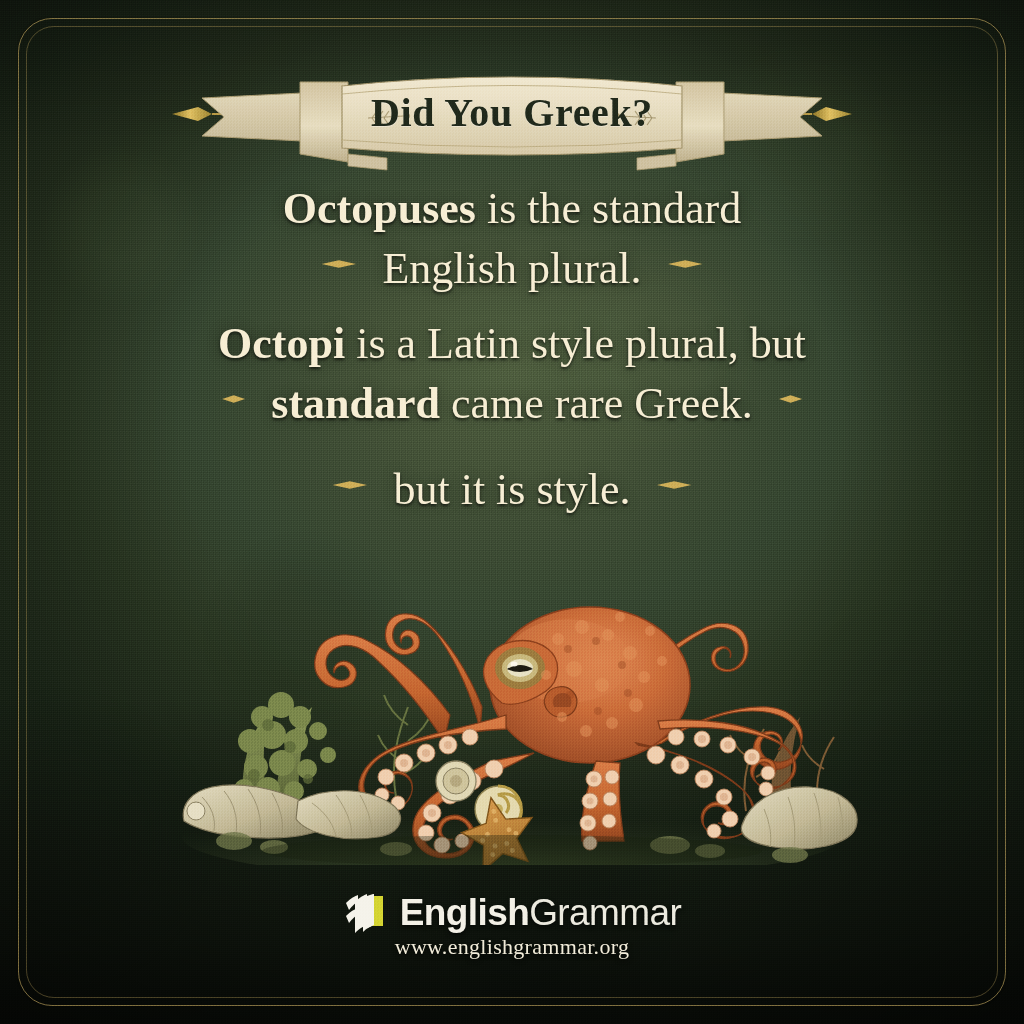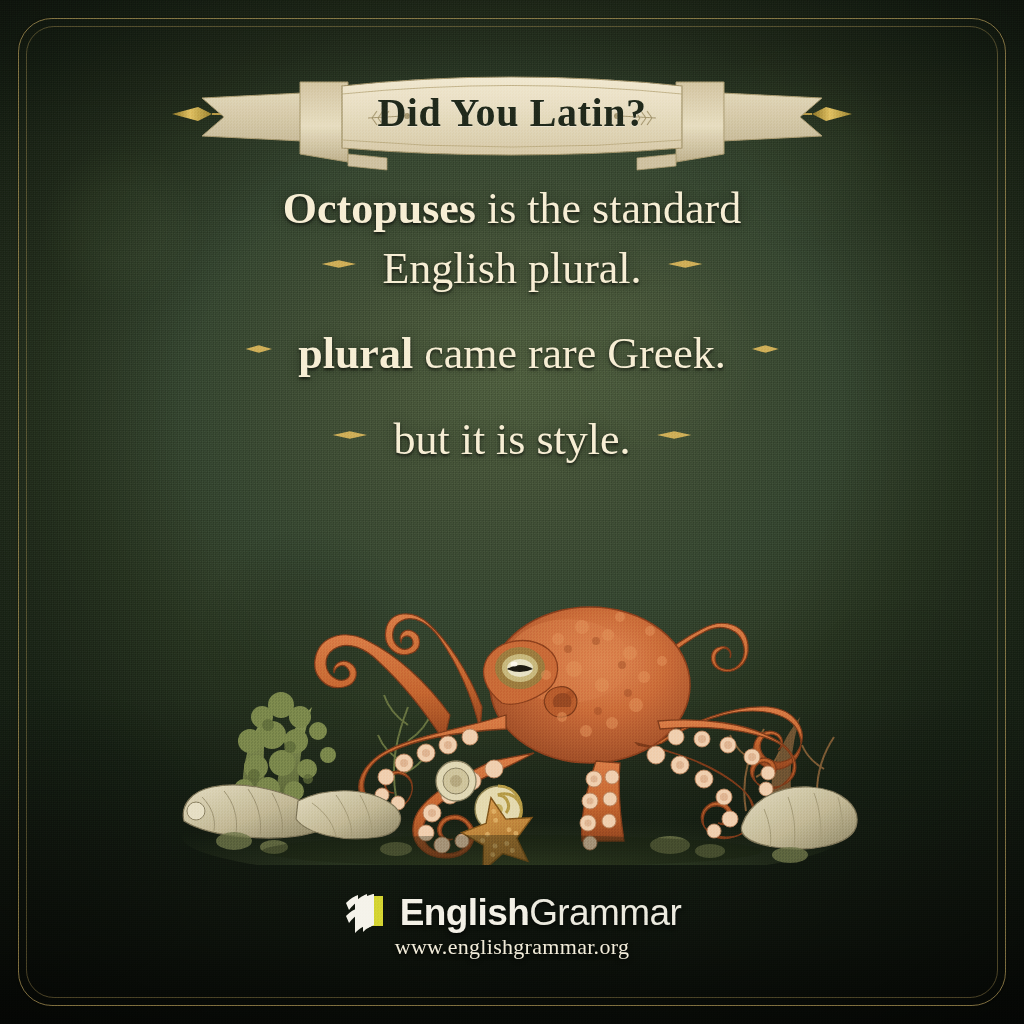--- a/index.html
+++ b/index.html
@@ -231,21 +231,21 @@
         <path d="M196 56 L232 54"></path>
         <path d="M200 56 L205 49"></path>
           <path d="M206 56 L211 49"></path>
           <path d="M212 56 L217 49"></path>
         <path d="M200 56 L205 63"></path>
           <path d="M206 56 L211 63"></path>
           <path d="M212 56 L217 63"></path>
         <circle cx="235" cy="54" r="3" fill="#9b8c63" stroke="none"></circle>
       </g>
     </svg>
-    <div class="banner-title">Did You Latin?</div>
+    <div class="banner-title">Did You Greek?</div>
   </div>
 
   <div class="facts" id="facts">
       <div class="fact">
         <div class="fact-line"><span class="fact-text"><span class="kw">Octopuses</span><span> is the standard</span></span></div>
         <div class="fact-line with-rules">
           <span class="rule">
             <svg viewBox="0 0 106 14" preserveAspectRatio="none">
               <defs>
                 <linearGradient id="rg" x1="0" y1="0" x2="1" y2="0">
@@ -266,34 +266,35 @@
                   <stop offset="100%" stop-color="#d9bc68" stop-opacity="0.15"></stop>
                 </linearGradient>
               </defs>
               <path d="M106 7 L14 7" stroke="url(#rg)" stroke-width="1.6"></path>
               <path d="M14 7 L7 3.2 L0 7 L7 10.8 Z" fill="#cfae57"></path>
             </svg>
           </span>
         </div>
       </div>
       <div class="fact">
+        <div class="fact-line"><span class="fact-text"><span class="kw">Octopi</span><span> is a Latin style plural, but</span></span></div>
         <div class="fact-line with-rules">
           <span class="rule">
             <svg viewBox="0 0 106 14" preserveAspectRatio="none">
               <defs>
                 <linearGradient id="rg" x1="0" y1="0" x2="1" y2="0">
                   <stop offset="0%" stop-color="#8a7634" stop-opacity="0.15"></stop>
                   <stop offset="100%" stop-color="#d9bc68" stop-opacity="1"></stop>
                 </linearGradient>
               </defs>
               <path d="M0 7 L92 7" stroke="url(#rg)" stroke-width="1.6"></path>
               <path d="M92 7 L99 3.2 L106 7 L99 10.8 Z" fill="#cfae57"></path>
             </svg>
           </span>
-          <span class="fact-text"><span class="kw">plural</span><span> came rare Greek.</span></span>
+          <span class="fact-text"><span class="kw">standard</span><span> came rare Greek.</span></span>
           <span class="rule">
             <svg viewBox="0 0 106 14" preserveAspectRatio="none">
               <defs>
                 <linearGradient id="rg" x1="0" y1="0" x2="1" y2="0">
                   <stop offset="0%" stop-color="#8a7634" stop-opacity="1"></stop>
                   <stop offset="100%" stop-color="#d9bc68" stop-opacity="0.15"></stop>
                 </linearGradient>
               </defs>
               <path d="M106 7 L14 7" stroke="url(#rg)" stroke-width="1.6"></path>
               <path d="M14 7 L7 3.2 L0 7 L7 10.8 Z" fill="#cfae57"></path>

